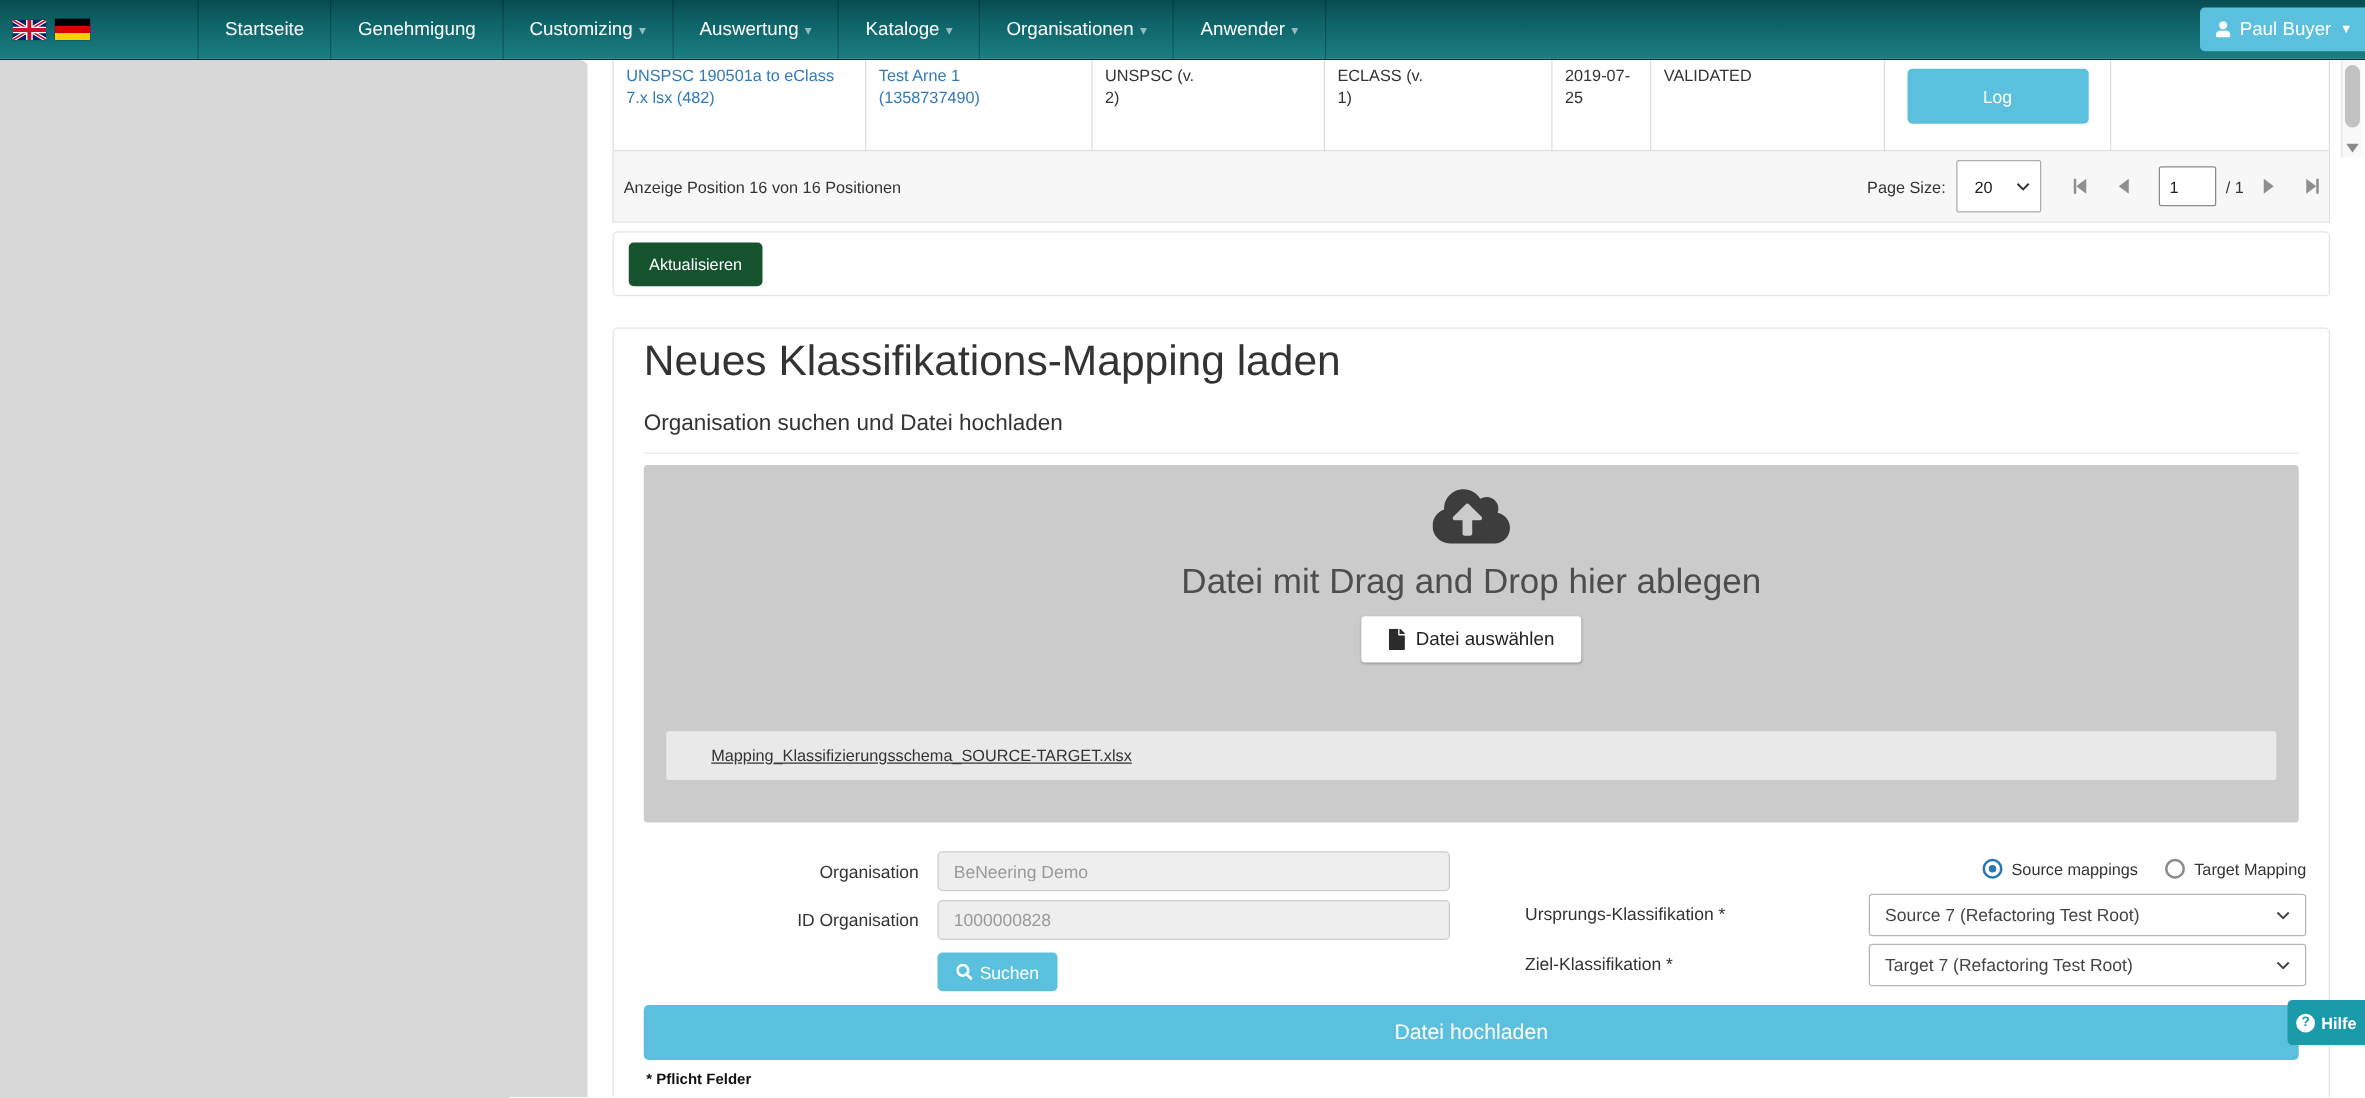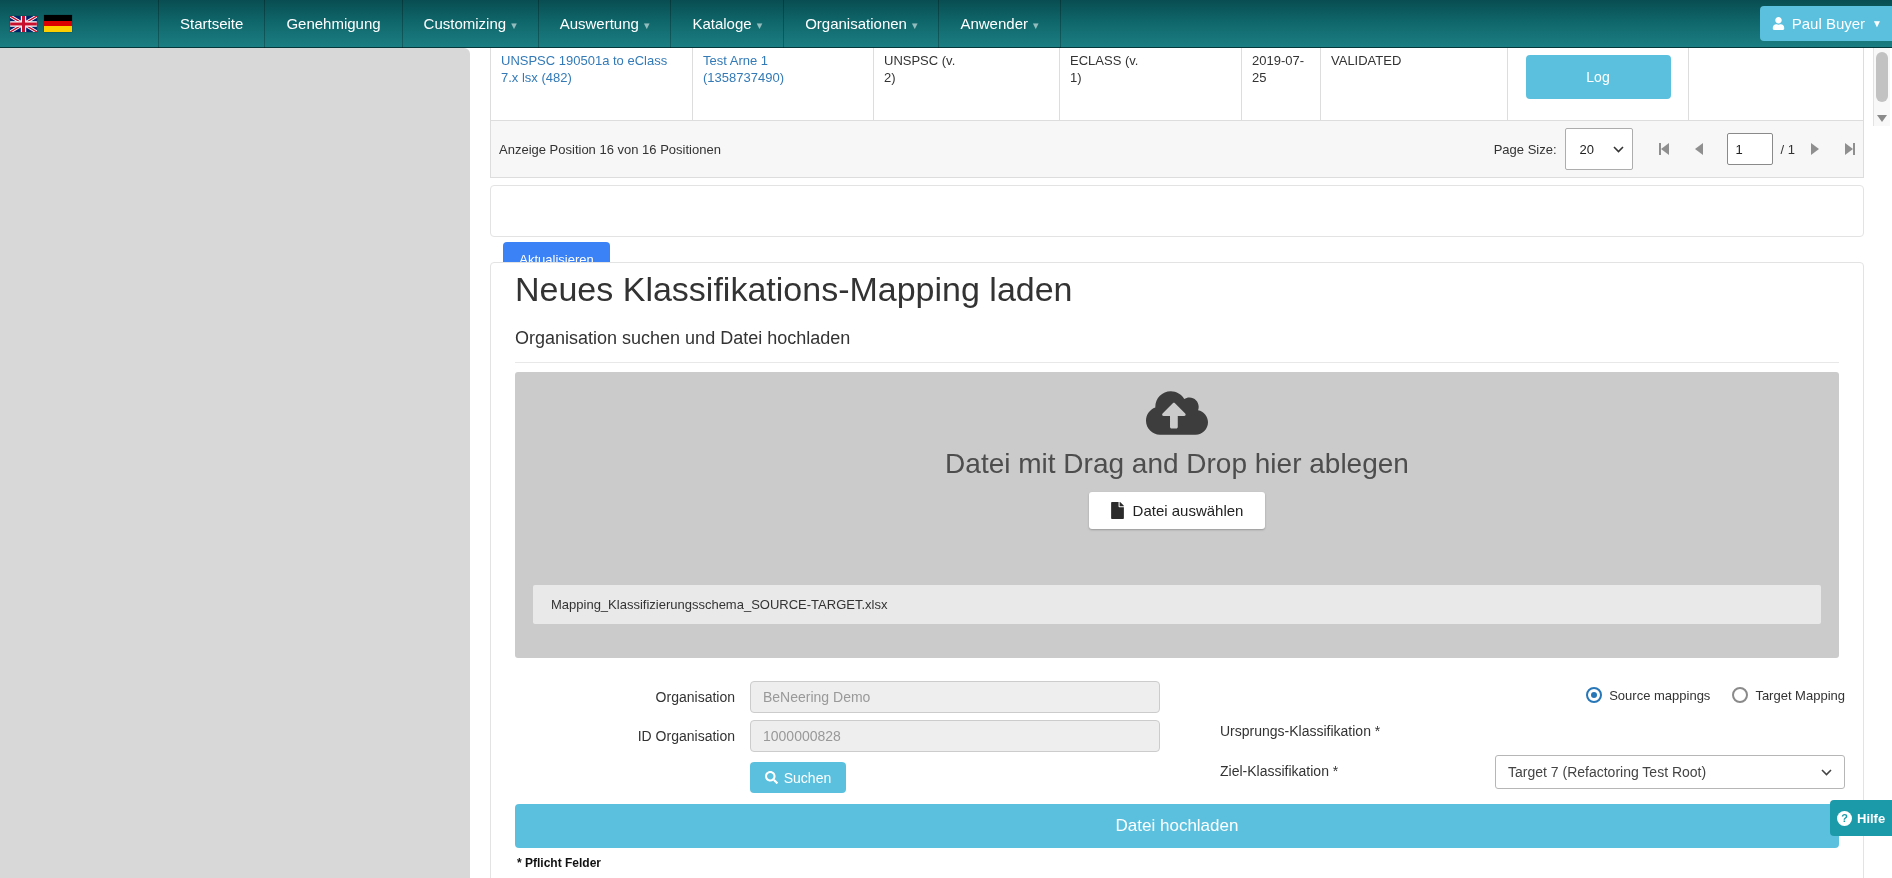--- a/index.html
+++ b/index.html
@@ -65,41 +65,41 @@
     border-left:1px solid #e3e3e3; }
   .sb-thumb { position:absolute; left:2px; top:4px; width:12px; height:50px; background:#c2c2c2;
     border-radius:6px; cursor:pointer; }
   .sb-down { position:absolute; left:3px; bottom:4px; width:0; height:0;
     border-left:5px solid transparent; border-right:5px solid transparent;
     border-top:7px solid #8a8a8a; cursor:pointer; }
 
   
   .card1 { position:absolute; left:490px; top:185px; width:1374px; height:52px; background:#fff;
     border:1px solid #e3e3e3; border-radius:4px; }
-  .refresh-btn { position:absolute; left:12px; top:8px; width:107px; height:35px; background:#3b82f6;
-    border:none; border-radius:4px; color:#fff; font-size:13px; cursor:pointer;margin-top:48px; }
+  .refresh-btn { position:absolute; left:12px; top:8px; width:107px; height:35px; background:#14532d;
+    border:none; border-radius:4px; color:#fff; font-size:13px; cursor:pointer; }
   .card2 { position:absolute; left:490px; top:262px; width:1374px; height:640px; background:#fff;
     border:1px solid #e3e3e3; border-radius:4px 4px 0 0; }
 
   .h1 { position:absolute; left:515px; top:270px; font-size:34px; font-weight:300; color:#333; }
   .h2 { position:absolute; left:515px; top:328px; font-size:18px; font-weight:300; color:#333; }
   .rule { position:absolute; left:515px; top:362px; width:1324px; border-top:1px solid #e8e8e8; }
 
   
   .dropzone { position:absolute; left:515px; top:372px; width:1324px; height:286px;
     background:#cbcbcb; border-radius:3px; text-align:center; }
   .cloud { margin-top:16px; }
   .drop-text { font-size:28px; font-weight:300; color:#4d4d4d; margin-top:6px; }
   .add-text { font-size:13px; color:#3d3d3d; margin-top:10px; }
   .choose-btn { display:inline-flex; align-items:center; gap:9px; margin-top:12px; padding:10px 22px;
     background:#fff; border:none; border-radius:3px; box-shadow:0 1px 2px rgba(0,0,0,.25);
     font-size:15px; color:#222; cursor:pointer; font-family:"Liberation Sans",sans-serif; }
   .file-row { position:absolute; left:18px; right:18px; top:213px; height:39px; background:#e9e9e9;
     border-radius:2px; }
-  .file-name { position:absolute; left:18px; top:12px; font-size:13px; color:#333; }
+  .file-name { position:absolute; left:36px; top:12px; font-size:13px; color:#333;text-decoration:underline; }
   .remove-btn { position:absolute; right:4px; top:4px; width:400px; height:31px; background:#d9534f;
     border:none; border-radius:3px; color:#fff; font-size:12px; cursor:pointer;
     display:flex; align-items:center; justify-content:center; gap:2px; }
 
   
   .flabel { position:absolute; font-size:14px; color:#333; }
   .flabel.right { width:220px; text-align:right; }
   .tinput { position:absolute; width:410px; height:32px; background:#eee; border:1px solid #ccc;
     border-radius:4px; color:#999; font-size:14px; padding:0 12px;
     font-family:"Liberation Sans",sans-serif; }
@@ -259,20 +259,26 @@
       <span class="rdot on"></span>
       <span>Source mappings</span>
     </span>
     <span class="radio-opt">
       <span class="rdot off"></span>
       <span>Target Mapping</span>
     </span>
   </div>
 
   <div class="flabel" style="left:1220px; top:723px;">Ursprungs-Klassifikation *</div>
+  <div class="fselect" style="top:715px;">
+    <span>Source 7 (Refactoring Test Root)</span>
+    <svg width="11" height="7" viewBox="0 0 11 7">
+        <polyline points="1,1 5.5,5.5 10,1" fill="none" stroke="#444" stroke-width="1.6"></polyline>
+      </svg>
+  </div>
   <div class="flabel" style="left:1220px; top:763px;">Ziel-Klassifikation *</div>
   <div class="fselect" style="top:755px;">
     <span>Target 7 (Refactoring Test Root)</span>
     <svg width="11" height="7" viewBox="0 0 11 7">
         <polyline points="1,1 5.5,5.5 10,1" fill="none" stroke="#444" stroke-width="1.6"></polyline>
       </svg>
   </div>
 
   <button class="upload-btn">Datei hochladen</button>
   <div class="pflicht">* Pflicht Felder</div>

